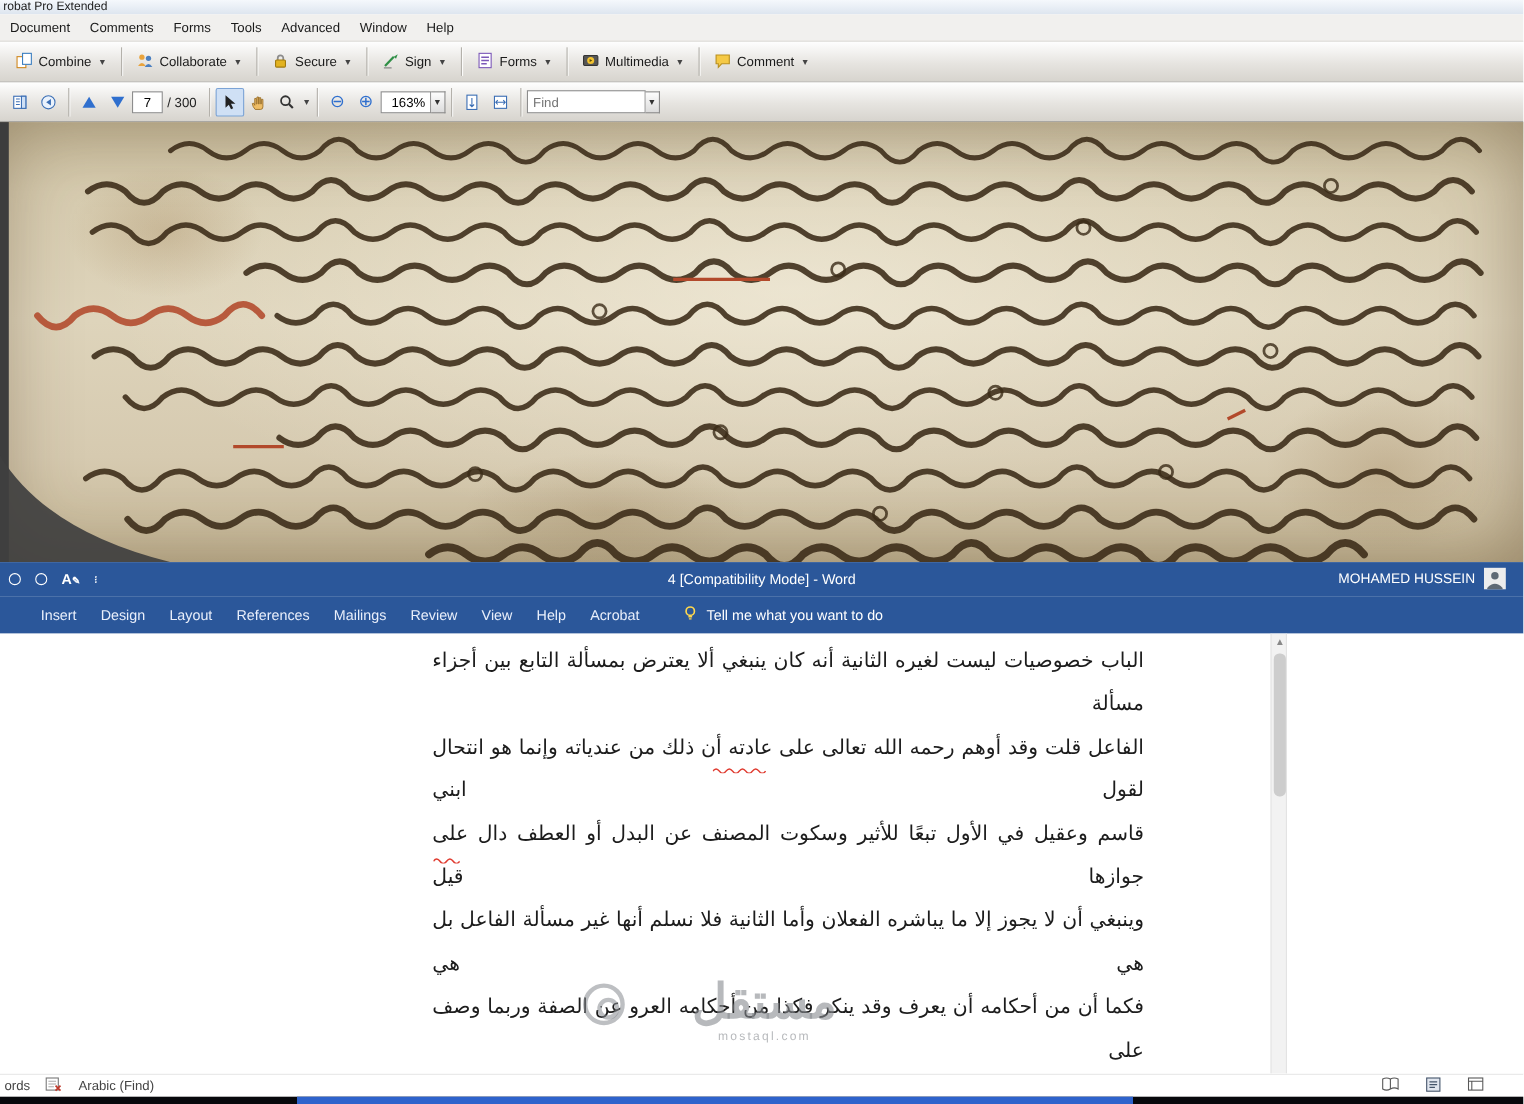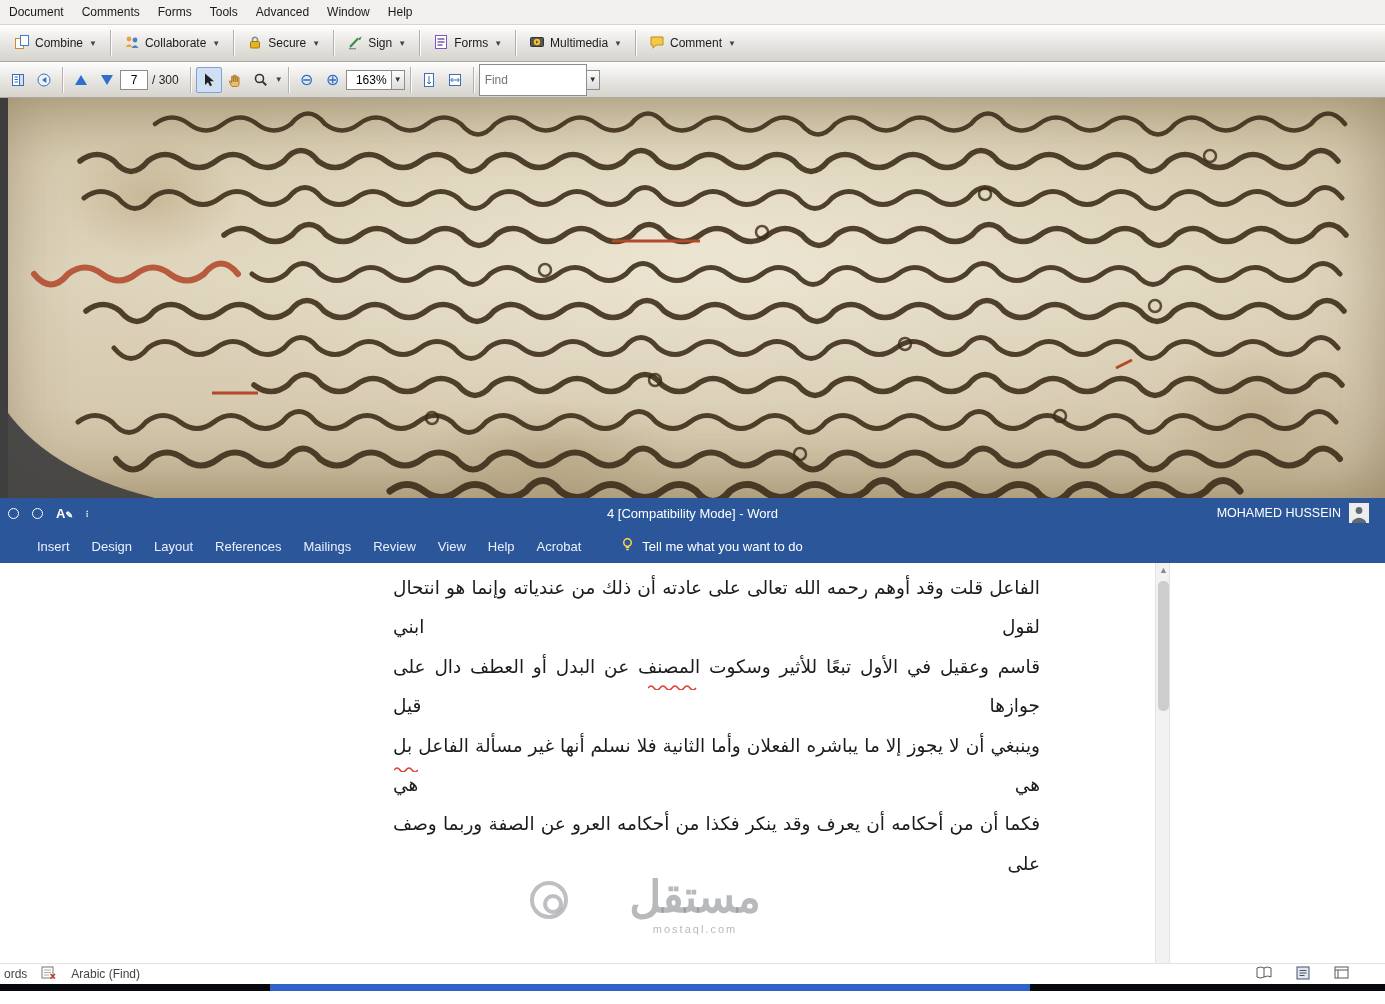--- a/index.html
+++ b/index.html
@@ -29,21 +29,21 @@
   .arrow-down{width:0;height:0;border-left:6px solid transparent;border-right:6px solid transparent;
               border-top:10px solid #2f6fce}
   .pg-input{width:28px;height:20px;text-align:center;font-size:12px;border:1px solid #8d8d8d;
             font-family:"Liberation Sans",sans-serif}
   .pg-total{font-size:12px;color:#222;margin:0 6px 0 4px}
   .zoom-box{width:46px;height:20px;font-size:12px;text-align:right;padding-right:4px;
             border:1px solid #8d8d8d;font-family:"Liberation Sans",sans-serif}
   .drop-mini{width:13px;height:20px;display:inline-flex;align-items:center;justify-content:center;
              border:1px solid #8d8d8d;border-left:none;background:linear-gradient(#fdfdfd,#dcdcdc);
              font-size:8px;color:#333}
-  .find-box{width:108px;height:32px;border:1px solid #8d8d8d;font-size:12px;padding:0 5px;
+  .find-box{width:108px;height:21px;border:1px solid #8d8d8d;font-size:12px;padding:0 5px;
             font-family:"Liberation Sans",sans-serif}
   .blue-glyph{color:#2f6fce;font-size:16px;line-height:1}
 
   
   .manuscript{height:400px;position:relative;overflow:hidden;
     background:
       radial-gradient(ellipse at 52% 38%, rgba(255,251,238,.45), rgba(0,0,0,0) 62%),
       linear-gradient(180deg,#cbbf9f 0%,#d7ccb0 16%,#ded4bb 45%,#d6cab0 76%,#c7b998 100%);
     box-shadow:inset 0 0 70px rgba(70,48,22,.38)}
   .ms-leftstrip{position:absolute;left:0;top:0;width:8px;height:100%;background:#3d3d3d}
@@ -90,20 +90,23 @@
   .sb-left{display:flex;align-items:center;gap:14px;padding-left:4px}
   .sb-right{margin-left:auto;display:flex;align-items:center;gap:24px;padding-right:36px}
   .taskbar{height:7px;background:#07080c;position:relative}
   .task-blue{position:absolute;left:270px;width:760px;height:7px;background:#2e63cc}
 </style>
 </head>
 <body>
 
 <div>
 
+  <div class="acb-title">
+    <span>robat Pro Extended</span>
+  </div>
 
   <div class="acb-menu">
 
   <span class="mi">Document</span>
       <span class="mi">Comments</span>
       <span class="mi">Forms</span>
       <span class="mi">Tools</span>
       <span class="mi">Advanced</span>
       <span class="mi">Window</span>
       <span class="mi">Help</span>
@@ -319,20 +322,21 @@
             <circle cx="7.5" cy="5.6" r="3.8" fill="none" stroke="#ffd84d" stroke-width="1.5"></circle>
             <path d="M5.8,10.6 h3.4 M6.3,12.6 h2.4" stroke="#ffd84d" stroke-width="1.3"></path>
           </svg></span>
       <span>Tell me what you want to do</span>
     </span>
   </div>
 
   <div class="doc-area">
     <div class="doc-text">
 
+        <div class="doc-line">الباب خصوصيات ليست لغيره الثانية أنه كان ينبغي ألا يعترض بمسألة التابع بين أجزاء مسألة</div>
         <div class="doc-line">الفاعل قلت وقد أوهم رحمه الله تعالى على عادته أن ذلك من عندياته وإنما هو انتحال لقول ابني</div>
         <div class="doc-line">قاسم وعقيل في الأول تبعًا للأثير وسكوت المصنف عن البدل أو العطف دال على جوازها قيل</div>
         <div class="doc-line">وينبغي أن لا يجوز إلا ما يباشره الفعلان وأما الثانية فلا نسلم أنها غير مسألة الفاعل بل هي هي</div>
         <div class="doc-line">فكما أن من أحكامه أن يعرف وقد ينكر فكذا من أحكامه العرو عن الصفة وربما وصف على</div>
       </div>
 
     <span class="squiggle" style="left:648px;top:116px">
       <svg width="50" height="6">
           <path d="M0,4 q3,-4 6,0 t6,0 t6,0 t6,0 t6,0 t6,0 t6,0 t6,0" stroke="#e03c31" stroke-width="1.4" fill="none"></path>
         </svg>

